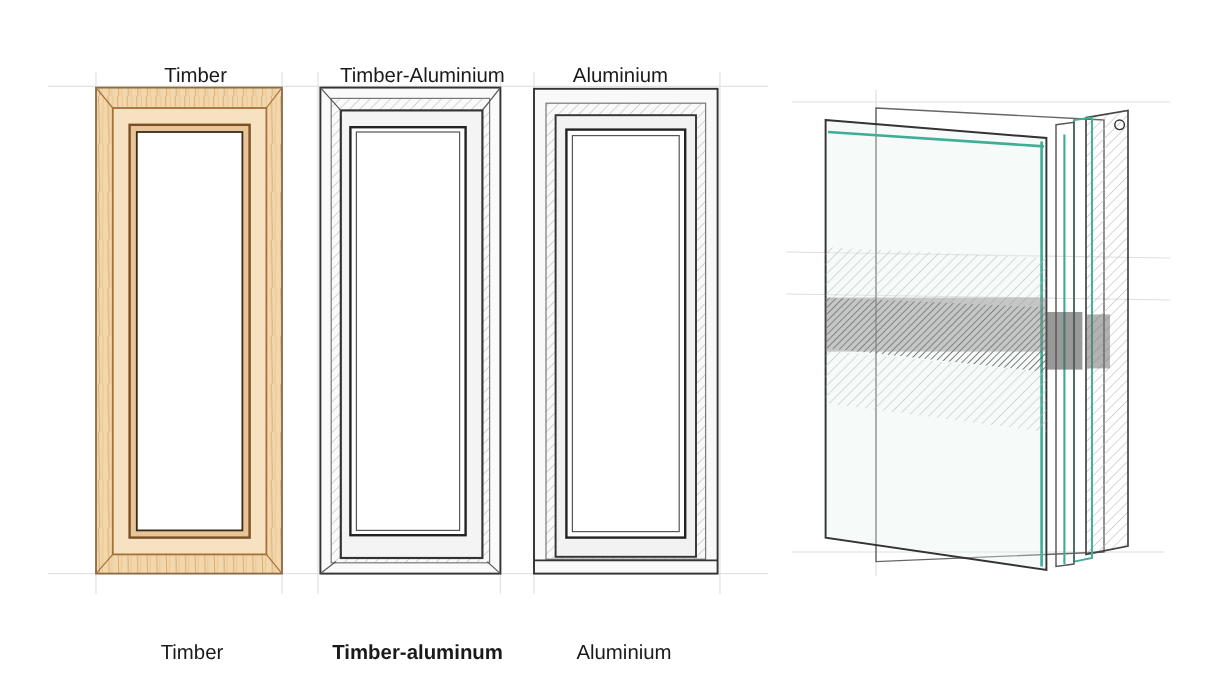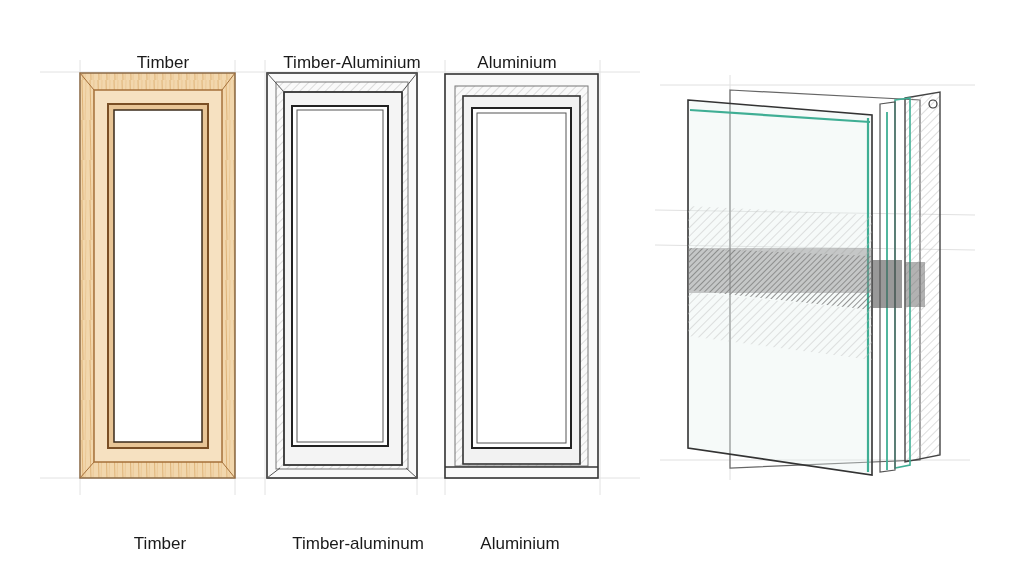--- a/index.html
+++ b/index.html
@@ -8,21 +8,21 @@
   svg{position:absolute;left:0;top:0;}
 </style>
 </head>
 <body>
 
 <div class="label" style="left:163px;top:37px;">Timber</div>
 <div class="label" style="left:352px;top:37px;">Timber-Aluminium</div>
 <div class="label" style="left:517px;top:37px;">Aluminium</div>
 
 <div class="label" style="left:160px;top:518px;">Timber</div>
-<div class="label" style="left:358px;top:518px;">Timber-aluminum</div>
+<div class="label" style="left:348px;top:518px;font-weight:bold;">Timber-aluminum</div>
 <div class="label" style="left:520px;top:518px;">Aluminium</div>
 
 <svg width="1024" height="576" viewBox="0 0 1024 576">
   <defs>
     <pattern id="hatch" width="6" height="6" patternUnits="userSpaceOnUse" patternTransform="rotate(45)">
       <line x1="0" y1="0" x2="0" y2="6" stroke="#bdbdbd" stroke-width="1"></line>
     </pattern>
     <pattern id="hatchDark" width="4" height="4" patternUnits="userSpaceOnUse" patternTransform="rotate(45)">
       <line x1="0" y1="0" x2="0" y2="4" stroke="#666" stroke-width="1.4"></line>
     </pattern>

